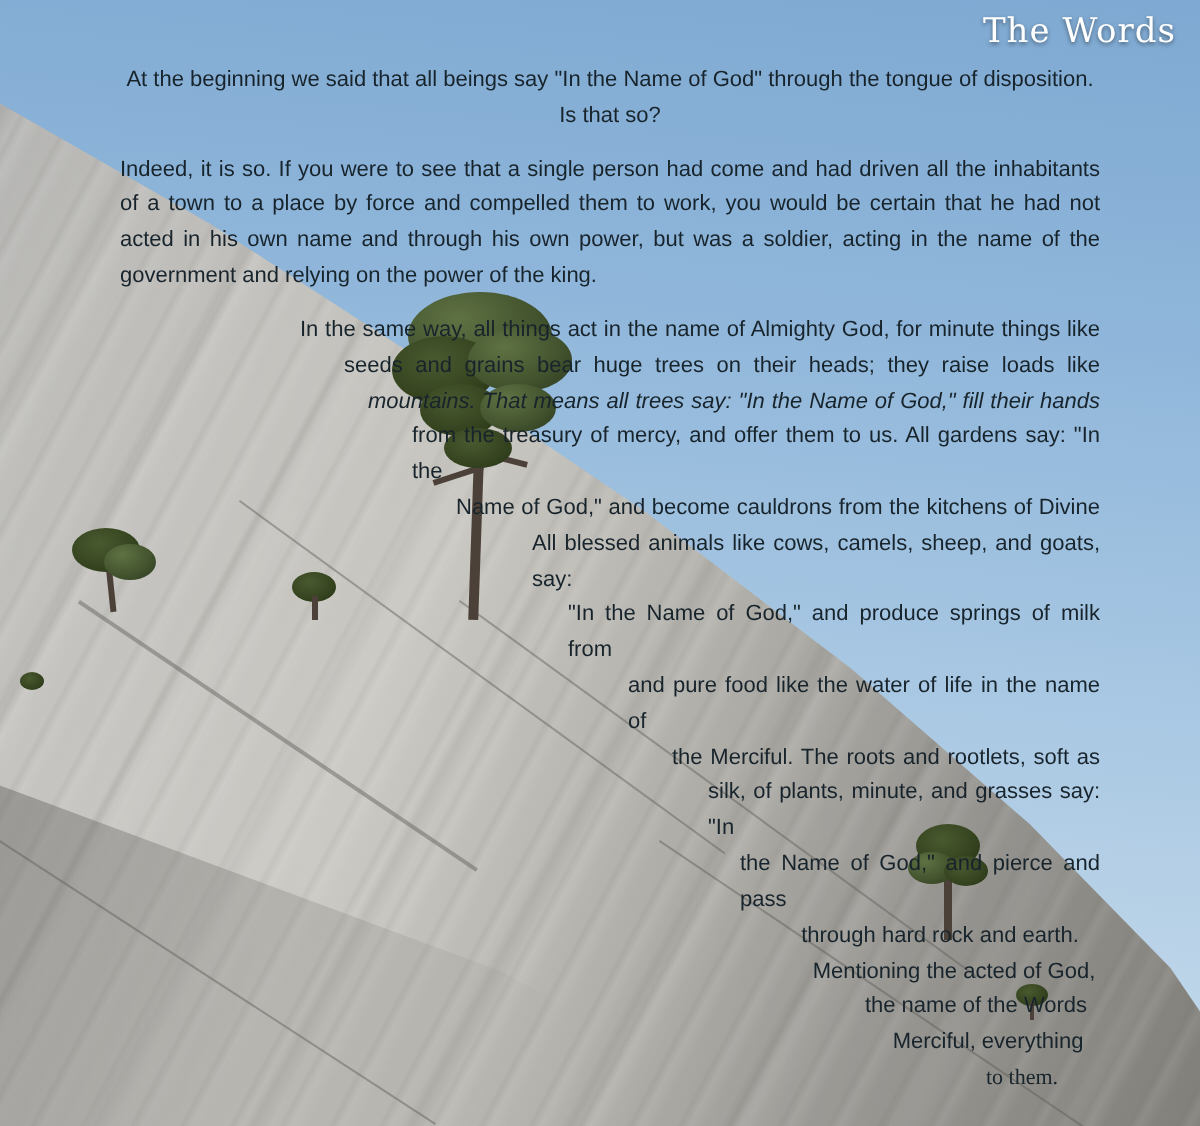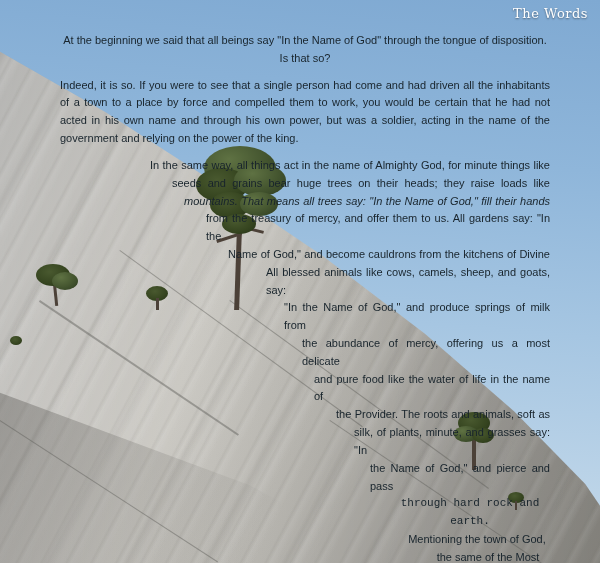--- a/index.html
+++ b/index.html
@@ -94,21 +94,21 @@
   .foliage.dark {
     background: radial-gradient(ellipse at 40% 35%, #49592f 0%, #35441f 60%, #232f16 100%);
   }
 
   
   .brand {
     position: absolute;
     right: 12px;
     top: 6px;
     font-family: "DejaVu Serif", serif;
-    font-size: 13px;
+    font-size: 17px;
     letter-spacing: 0.5px;
     color: #ffffff;
     text-shadow: 0 1px 2px rgba(0,0,0,0.45);
   }
   .text-block {
     position: absolute;
     left: 60px;
     top: 32px;
     width: 490px;
     color: #18242c;
@@ -201,26 +201,25 @@
     <p class="p1">At the beginning we said that all beings say "In the Name of God" through the tongue of disposition. Is that so?</p>
     <p class="p2">Indeed, it is so. If you were to see that a single person had come and had driven all the inhabitants of a town to a place by force and compelled them to work, you would be certain that he had not acted in his own name and through his own power, but was a soldier, acting in the name of the government and relying on the power of the king.</p>
     <div class="p3 taper">
       <span class="t-line" style="width:400px;">In the same way, all things act in the name of Almighty God, for minute things like</span>
       <span class="t-line" style="width:378px;">seeds and grains bear huge trees on their heads; they raise loads like</span>
       <span class="t-line" style="width:366px;font-style:italic;">mountains. That means all trees say: "In the Name of God," fill their hands</span>
       <span class="t-line" style="width:344px;">from the treasury of mercy, and offer them to us. All gardens say: "In the</span>
       <span class="t-line" style="width:322px;">Name of God," and become cauldrons from the kitchens of Divine</span>
       <span class="t-line" style="width:284px;">All blessed animals like cows, camels, sheep, and goats, say:</span>
       <span class="t-line" style="width:266px;">"In the Name of God," and produce springs of milk from</span>
-      <span class="t-line" style="width:248px;">the abundance of mercy, offering us a most delicate</span>
       <span class="t-line" style="width:236px;">and pure food like the water of life in the name of</span>
-      <span class="t-line" style="width:214px;">the Provider. The roots and animals, soft as</span>
+      <span class="t-line" style="width:214px;">the Merciful. The roots and rootlets, soft as</span>
       <span class="t-line" style="width:196px;">silk, of plants, minute, and grasses say: "In</span>
       <span class="t-line" style="width:180px;">the Name of God," and pierce and pass</span>
-      <span class="t-line center" style="width:160px;font-family:Liberation Mono, monospace;">through hard rock and earth.</span>
-      <span class="t-line center" style="width:146px;">Mentioning the town of God,</span>
-      <span class="t-line center" style="width:124px;">the same of the Most</span>
+      <span class="t-line center" style="width:160px;">through hard rock and earth.</span>
+      <span class="t-line center" style="width:146px;">Mentioning the acted of God,</span>
+      <span class="t-line center" style="width:124px;">the name of the Words</span>
       <span class="t-line center" style="width:112px;text-align:right;">Merciful, everything</span>
       <span class="t-line center" style="width:78px;font-family:Liberation Serif, serif;">to them.</span>
     </div>
   </div>
 
 </div>
 
 </body></html>

